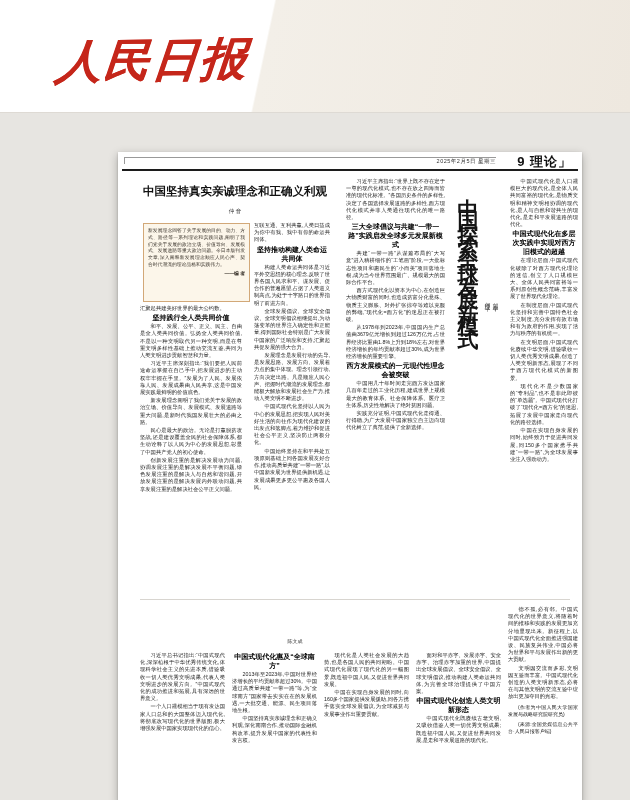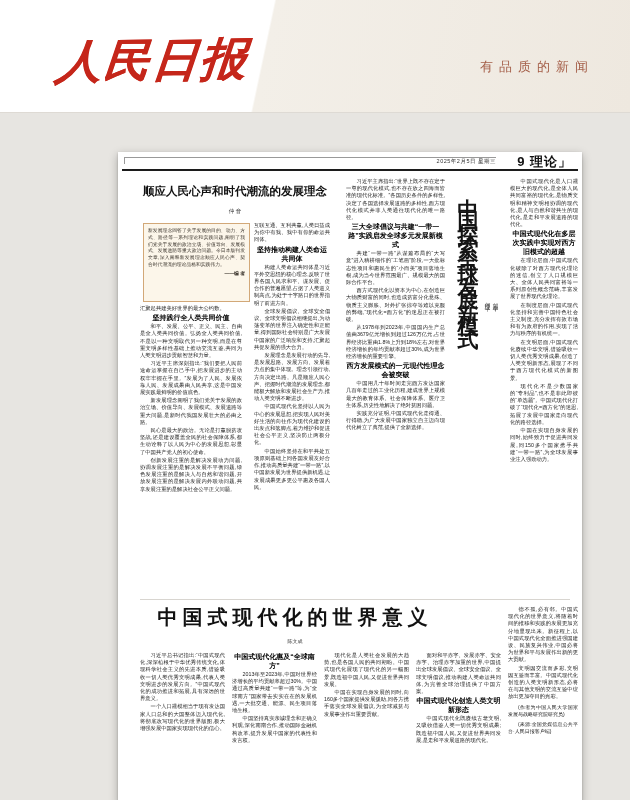--- a/index.html
+++ b/index.html
@@ -47,31 +47,30 @@
     font-weight:bold;color:#111;letter-spacing:5px;white-space:nowrap;}
   .a3-byline{position:absolute;left:22px;top:486px;width:310px;text-align:center;font-size:5px;color:#333;}
   .note{font-size:5px;line-height:7px;margin-top:3px;text-indent:2em;color:#1d1d1d;}
   .sep{position:absolute;left:22px;top:447px;width:430px;border-top:1px solid #d8d5d0;}
 </style>
 </head>
 <body>
 
 <div class="banner">
   <div class="logo">人民日报</div>
-  <div class="slogan">有品质的新闻</div>
 </div>
 
 <div class="sheet">
 
   <div class="ph-rule"></div>
   <div class="ph-date">2025年2月5日 星期三</div>
   <div class="ph-page">9 理论」</div>
   <div class="ph-bar"></div>
 
-  <div class="a1-title">顺应人民心声和时代潮流的发展理念</div>
+  <div class="a1-title">中国坚持真实亲诚理念和正确义利观</div>
   <div class="a1-byline">仲 音</div>
 
   <div class="ed-box">
     <span>新发展理念回答了关于发展的目的、动力、方式、路径等一系列理论和实践问题,阐明了我们党关于发展的政治立场、价值导向、发展模式、发展道路等重大政治问题。今日本版刊发文章,深入阐释新发展理念顺应人民心声、契合时代潮流的理论品格和实践伟力。</span>
     <div class="ed-attr">——编 者</div>
   </div>
 
   <div class="bodytext" style="left:22px;top:153px;width:102px;height:292px">
     <p class="cont">汇聚起共建美好世界的最大公约数。</p>
     <p class="subhead">坚持践行全人类共同价值</p>
@@ -99,21 +98,20 @@
   </div>
 
   <div class="bodytext" style="left:392px;top:26px;width:68px;height:419px">
     <span><p>中国式现代化是人口规模巨大的现代化,是全体人民共同富裕的现代化,是物质文明和精神文明相协调的现代化,是人与自然和谐共生的现代化,是走和平发展道路的现代化。</p></span>
     <p class="subhead">中国式现代化在多层次实践中实现对西方旧模式的超越</p>
     <span><p>在理论层面,中国式现代化破除了对西方现代化理论的迷信,创立了人口规模巨大、全体人民共同富裕等一系列原创性概念范畴,丰富发展了世界现代化理论。</p><p>在制度层面,中国式现代化坚持和完善中国特色社会主义制度,充分发挥有效市场和有为政府的作用,实现了活力与秩序的有机统一。</p><p>在文明层面,中国式现代化赓续中华文明,借鉴吸收一切人类优秀文明成果,创造了人类文明新形态,展现了不同于西方现代化模式的新图景。</p><p>现代化不是少数国家的“专利品”,也不是非此即彼的“单选题”。中国式现代化打破了“现代化=西方化”的迷思,拓展了发展中国家走向现代化的路径选择。</p><p>中国在实现自身发展的同时,始终致力于促进共同发展,同150多个国家携手共建“一带一路”,为全球发展事业注入强劲动力。</p></span>
   </div>
 
   <div class="sep"></div>
 
-  <div class="a3-title">中国式现代化的世界意义</div>
   <div class="a3-byline">陈文成</div>
 
   <div class="bodytext" style="left:22px;top:500px;width:85px;height:124px">
     <span><p>习近平总书记指出:“中国式现代化,深深植根于中华优秀传统文化,体现科学社会主义的先进本质,借鉴吸收一切人类优秀文明成果,代表人类文明进步的发展方向。”中国式现代化的成功推进和拓展,具有深远的世界意义。</p><p>一个人口规模相当于现有发达国家人口总和的大国整体迈入现代化,将彻底改写现代化的世界版图,极大增强发展中国家实现现代化的信心。</p></span>
   </div>
 
   <div class="bodytext" style="left:114px;top:500px;width:85px;height:124px">
     <p class="subhead">中国式现代化惠及“全球南方”</p>
     <span><p>2013年至2023年,中国对世界经济增长的平均贡献率超过30%。中国通过高质量共建“一带一路”等,为“全球南方”国家带去实实在在的发展机遇,一大批交通、能源、民生项目落地生根。</p><p>中国坚持真实亲诚理念和正确义利观,深化南南合作,推动国际金融机构改革,提升发展中国家的代表性和发言权。</p></span>
   </div>

